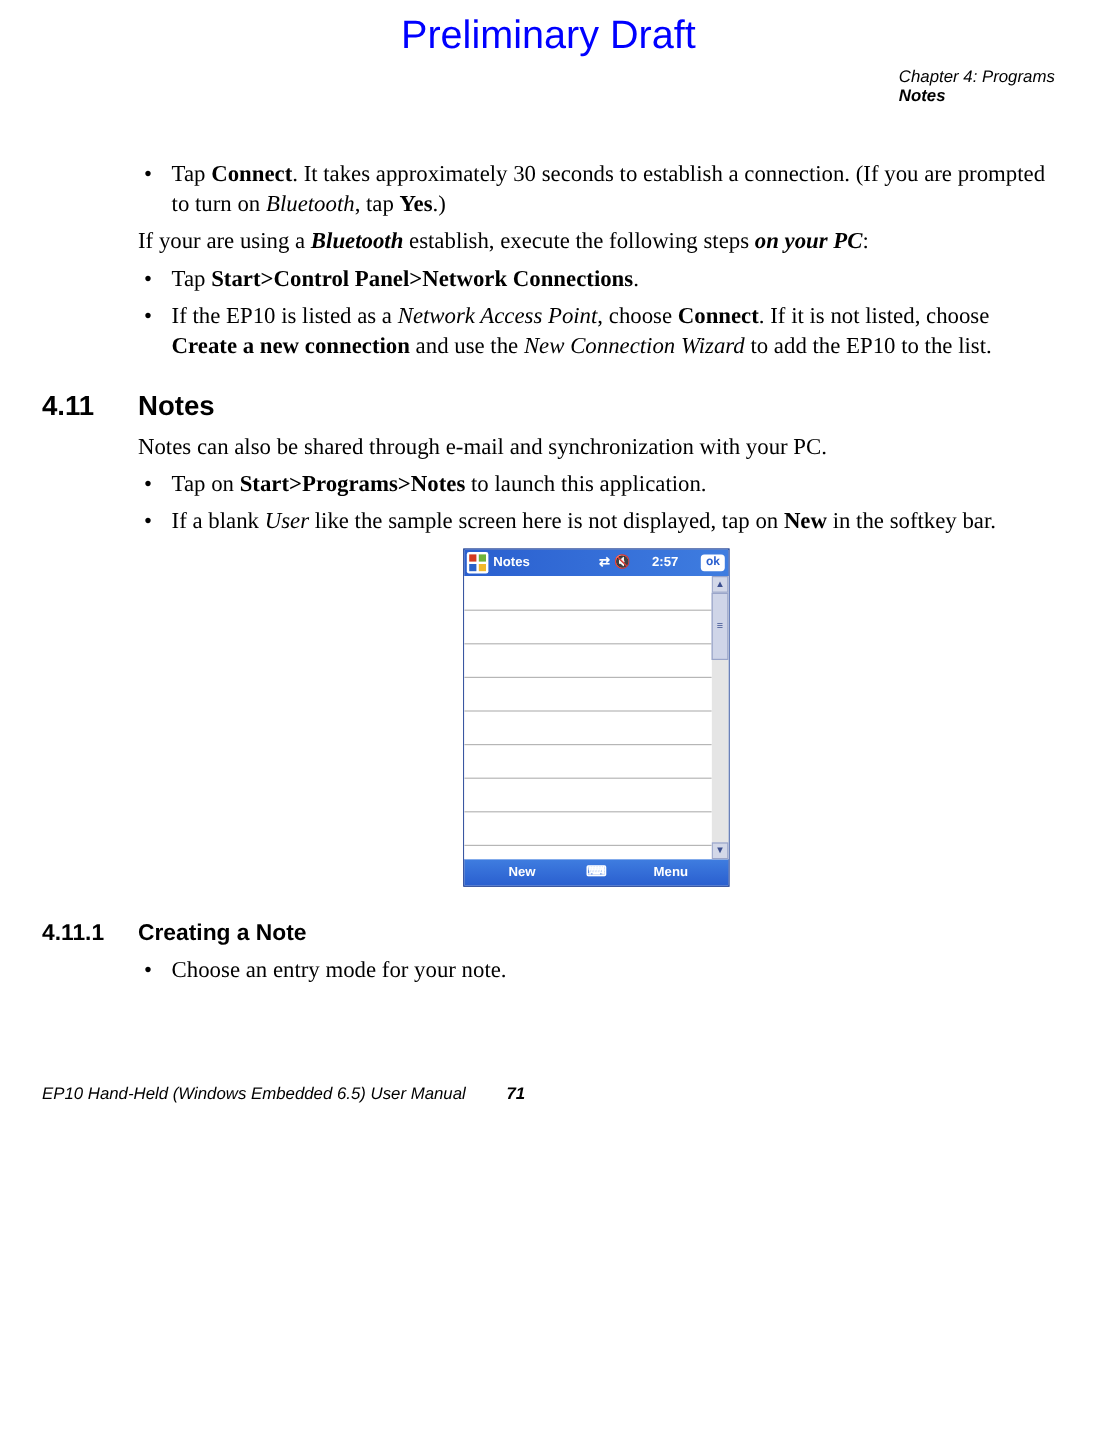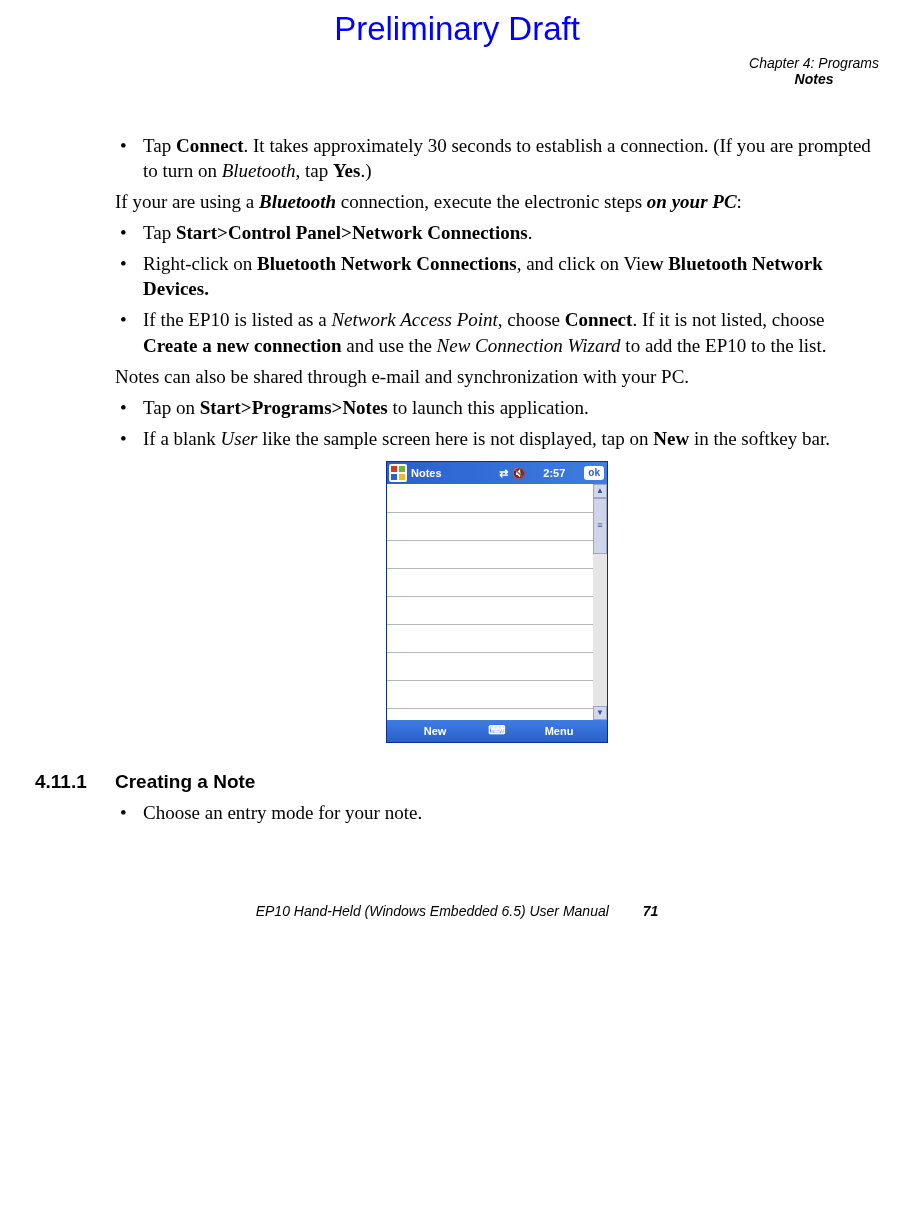--- a/index.html
+++ b/index.html
@@ -22,21 +22,21 @@
     font-size: 33px;
     text-align: center;
     font-family: Arial, sans-serif;
     font-weight: 400;
     margin: 0;
   }
   .chapter-info {
     position: absolute;
     right: 35px;
     top: 55px;
-    text-align: center;
+    text-align: left;
     font-style: italic;
     font-family: "Trebuchet MS", Arial, sans-serif;
     font-size: 14px;
     line-height: 1.15;
   }
   .content {
     margin-top: 85px;
     margin-left: 80px;
     font-size: 19px;
     line-height: 1.32;
@@ -202,21 +202,21 @@
   .softbar .sip {
     width: 28px;
     text-align: center;
     font-size: 12px;
   }
   .footer {
     position: absolute;
     bottom: 35px;
     left: 35px;
     right: 35px;
-    text-align: center;
+    text-align: left;
     font-style: italic;
     font-family: "Trebuchet MS", Arial, sans-serif;
     font-size: 14px;
   }
   .footer .pg {
     font-weight: bold;
     font-style: italic;
     margin-left: 30px;
   }
 </style>
@@ -233,35 +233,35 @@
 
   <div class="content">
 
     <ul>
       <li>
         <span>Tap </span><span class="b">Connect</span><span>. It takes approximately 30 seconds to establish a connection. (If you are prompted to turn on </span><span class="i">Bluetooth</span><span>, tap </span><span class="b">Yes</span><span>.)</span>
       </li>
     </ul>
 
     <p>
-      <span>If your are using a </span><span class="bi">Bluetooth</span><span> connection, execute the electronic steps </span><span class="bi">on your PC</span><span>:</span>
+      <span>If your are using a </span><span class="bi">Bluetooth</span><span> establish, execute the following steps </span><span class="bi">on your PC</span><span>:</span>
     </p>
 
     <ul>
       <li>
         <span>Tap </span><span class="b">Start&gt;Control Panel&gt;Network Connections</span><span>.</span>
       </li>
       <li>
-        <span>Right-click on </span><span class="b">Bluetooth Network Connections</span><span>, and click on Vie</span><span class="b">w Bluetooth Network Devices.</span>
-      </li>
-      <li>
         <span>If the EP10 is listed as a </span><span class="i">Network Access Point</span><span>, choose </span><span class="b">Connect</span><span>. If it is not listed, choose </span><span class="b">Create a new connection</span><span> and use the </span><span class="i">New Connection Wizard</span><span> to add the EP10 to the list.</span>
       </li>
     </ul>
 
+    <h2 class="sect">
+      <span class="num">4.11</span><span>Notes</span>
+    </h2>
 
     <p>Notes can also be shared through e-mail and synchronization with your PC.</p>
 
     <ul>
       <li>
         <span>Tap on </span><span class="b">Start&gt;Programs&gt;Notes</span><span> to launch this application.</span>
       </li>
       <li>
         <span>If a blank </span><span class="i">User</span><span> like the sample screen here is not displayed, tap on </span><span class="b">New</span><span> in the softkey bar.</span>
       </li>

